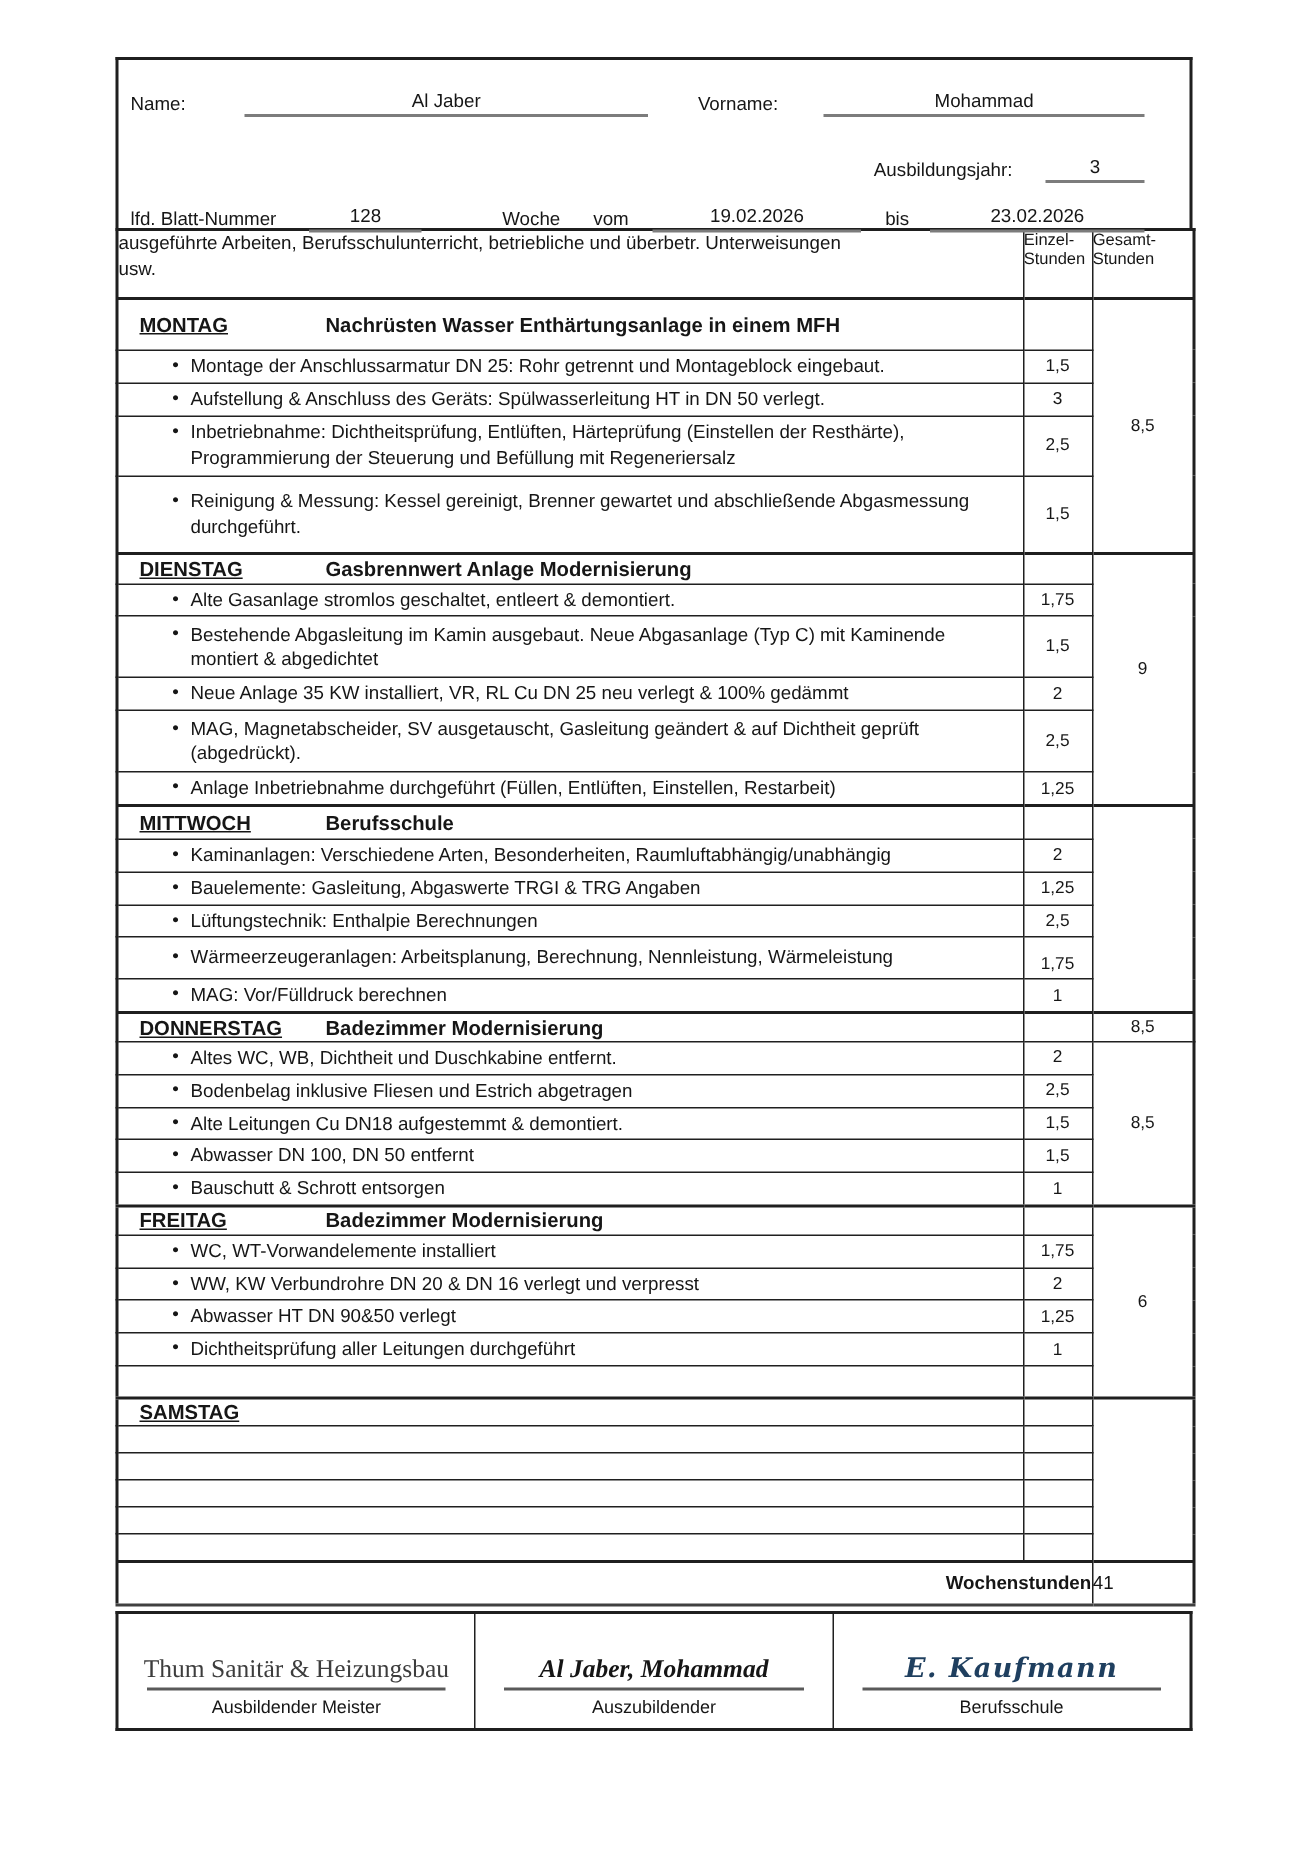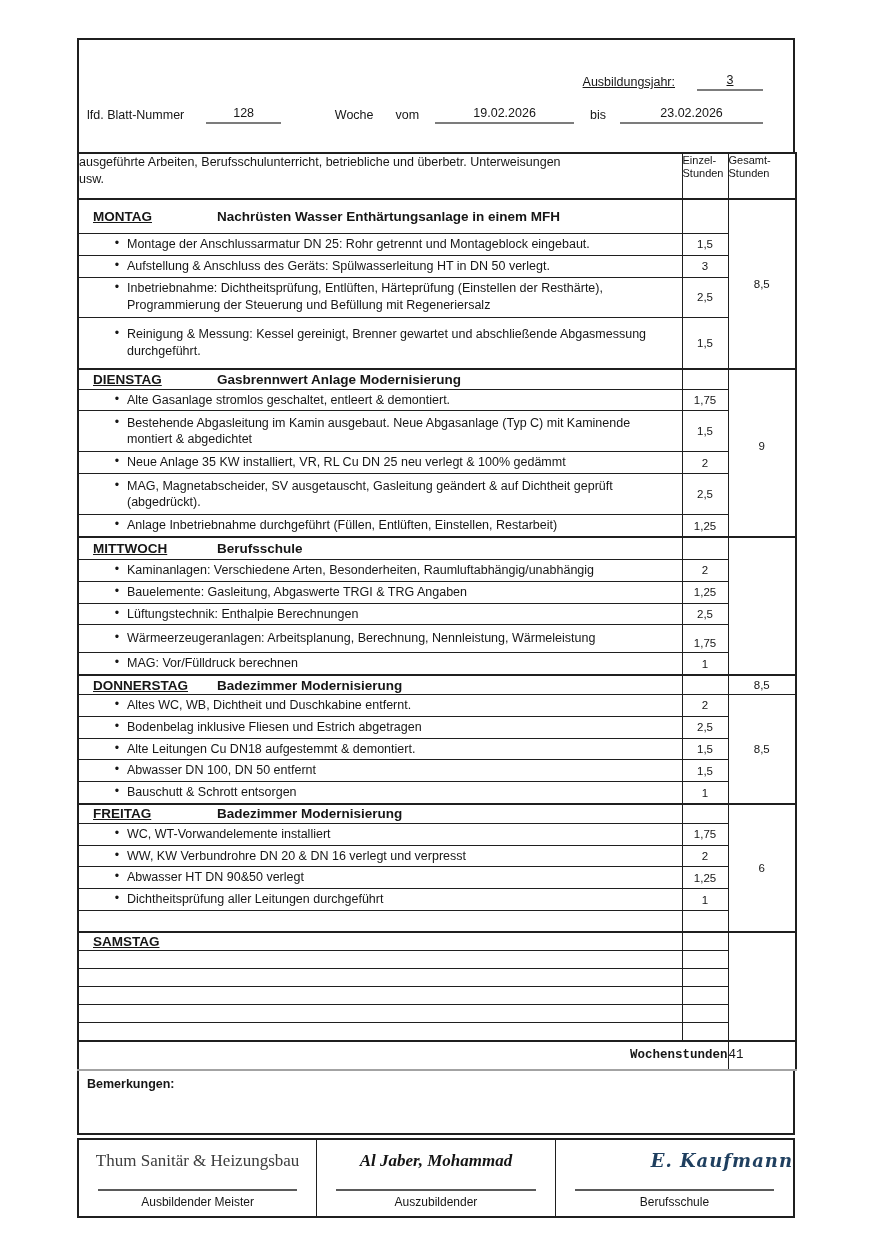--- a/index.html
+++ b/index.html
@@ -9,21 +9,21 @@
   
   .form-head{box-sizing:border-box;border:2px solid #1f1f1f;border-bottom:none;height:114px;
              padding:20px 30px 0 8px;font-size:12.5px;}
   .fh-row{display:flex;align-items:flex-end;}
   .lbl{white-space:nowrap;padding-bottom:2px;}
   .uline{border-bottom:2px solid #7c7c7c;text-align:center;padding-bottom:2px;white-space:nowrap;}
   .fh-row1 .u-name{width:277px;margin-left:0;}
   .fh-row1 .gap1{width:78px;}
   .fh-row1 .gap2{width:34px;}
   .fh-row1 .u-vorname{width:220px;margin-left:8px;}
-  .fh-row2{display:flex;justify-content:flex-end;align-items:flex-end;margin-top:13px;text-decoration:underline;}
+  .fh-row2{display:flex;justify-content:flex-end;align-items:flex-end;margin-top:26px;}
   .fh-row2 .u-jahr{width:66px;margin-left:22px;}
   .fh-row3{display:flex;align-items:flex-end;margin-top:15px;}
   .fh-row3 .l-blatt{width:122px;}
   .fh-row3 .u-blatt{width:76px;}
   .fh-row3 .l-woche{margin-left:54px;}
   .fh-row3 .l-vom{margin-left:22px;}
   .fh-row3 .u-vom{width:142px;margin-left:16px;}
   .fh-row3 .l-bis{margin-left:16px;}
   .fh-row3 .u-bis{width:146px;margin-left:14px;}
 
@@ -39,45 +39,52 @@
   .day-line{display:flex;align-items:center;}
   .day-name{font-weight:bold;font-size:13.5px;width:124px;padding-left:14px;flex:none;text-decoration:underline;}
   .day-topic{font-weight:bold;font-size:13.5px;}
   .item-line{display:flex;align-items:flex-start;padding:2px 4px 2px 0;}
   .bullet{width:20px;margin-left:28px;flex:none;text-align:center;}
   .itxt{flex:1;padding-right:2px;line-height:1.35;}
   td.hours{text-align:center;font-size:11.5px;padding:1px 2px;}
   td.g-span{vertical-align:bottom;text-align:center;font-size:11.5px;padding:0 2px 6px 2px;}
   td.g-span.lift{padding-bottom:14px;}
   td.g-single{text-align:center;vertical-align:middle;font-size:11.5px;border-bottom:2px solid #1f1f1f;}
-  tr.ws-row td{border-top:2px solid #1f1f1f;border-bottom:2px solid #a3a3a3;font-family:Liberation Mono, monospace;}
+  tr.ws-row td{border-top:2px solid #1f1f1f;border-bottom:2px solid #404040;}
   td.ws-label{text-align:right;font-weight:bold;padding-right:10px;font-size:12.5px;}
   td.ws-val{font-size:12.5px;}
 
   
   .bemerkungen{box-sizing:border-box;border:2px solid #1f1f1f;border-top:none;height:64px;
                padding:6px 8px;font-weight:bold;font-size:12.5px;}
 
   
   table.signs{border-collapse:collapse;table-layout:fixed;width:718px;margin-top:3px;
               border:2px solid #1f1f1f;}
   table.signs td{border:1px solid #1f1f1f;vertical-align:bottom;padding:0 0 7px 0;height:78px;box-sizing:border-box;}
-  .sig-name{text-align:center;font-family:"Liberation Serif",serif;font-size:17px;color:#3d3d3d;margin-bottom:18px;}
+  .sig-name{text-align:center;font-family:"Liberation Serif",serif;font-size:17px;color:#3d3d3d;margin-bottom:2px;}
   .sig-name.ital{font-style:italic;font-weight:bold;color:#151515;}
   .sig-name.script{font-family:"DejaVu Serif",serif;font-style:italic;font-weight:bold;
-                   font-size:18px;color:#1f3f5f;letter-spacing:1px;text-align:right;}
+                   font-size:18px;color:#1f3f5f;letter-spacing:1px;}
   .sig-line{border-bottom:2px solid #5a5a5a;width:84%;margin:2px auto 4px auto;}
   .sig-role{text-align:center;font-size:12px;color:#161616;}
 </style>
 </head>
 <body>
 
 <div class="wrap">
 
   <div class="form-head">
+    <div class="fh-row fh-row1">
+      <span class="lbl gap1">Name:</span>
+      <span class="uline u-name">Al Jaber</span>
+      <span class="gap2"></span>
+      <span class="lbl" style="width:78px;">Vorname:</span>
+      <span class="uline u-vorname">Mohammad</span>
+    </div>
     <div class="fh-row2">
       <span class="lbl">Ausbildungsjahr:</span>
       <span class="uline u-jahr">3</span>
     </div>
     <div class="fh-row fh-row3">
       <span class="lbl l-blatt">lfd. Blatt-Nummer</span>
       <span class="uline u-blatt">128</span>
       <span class="lbl l-woche">Woche</span>
       <span class="lbl l-vom">vom</span>
       <span class="uline u-vom">19.02.2026</span>
@@ -401,23 +408,20 @@
           <td></td>
         </tr>
 
     <tr class="ws-row" style="height:29px;">
       <td class="ws-label" colspan="2">Wochenstunden</td>
       <td class="ws-val">41</td>
     </tr>
   </tbody>
     </table>
 
-  <div class="bemerkungen">
-    <span>Bemerkungen:</span>
-  </div>
 
   <table class="signs">
     <tbody>
         <tr>
       <td>
         <div class="sig-name">Thum Sanitär &amp; Heizungsbau</div>
         <div class="sig-line"></div>
         <div class="sig-role">Ausbildender Meister</div>
       </td>
       <td>

